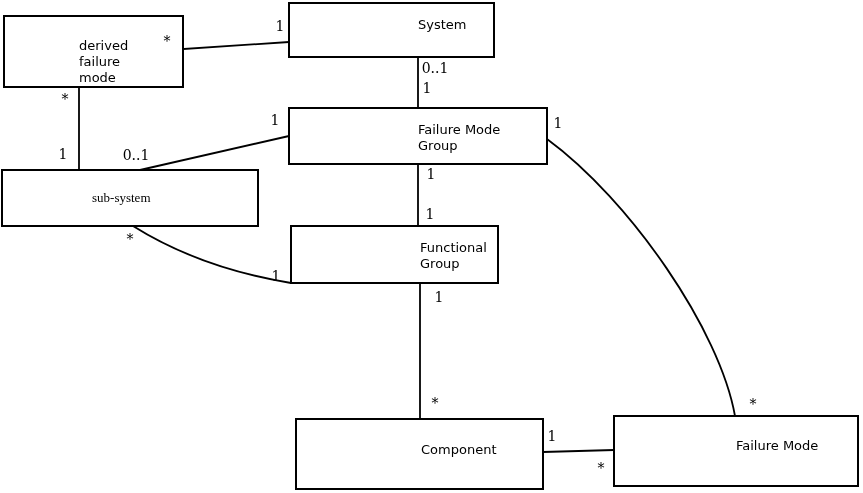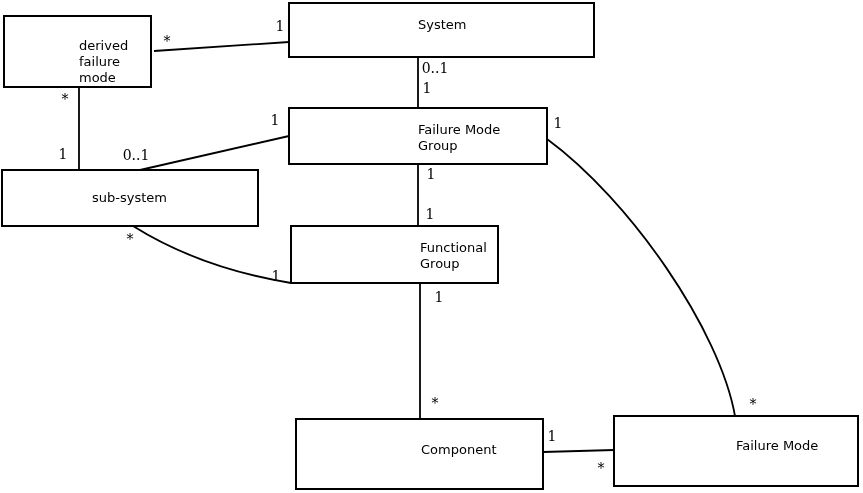--- a/index.html
+++ b/index.html
@@ -43,27 +43,27 @@
   .mult {
     position: absolute;
     transform: translate(-50%, -50%);
     font-family: "DejaVu Serif", serif;
     font-size: 14px;
     line-height: 1;
     color: #000000;
     white-space: nowrap;
   }
   
-  #node-dfm        { left: 3px;   top: 15px;  width: 149px; height: 73px; }
+  #node-dfm        { left: 3px;   top: 15px;  width: 181px; height: 73px; }
   #node-dfm .label { left: 74px;  top: 21px; }
-  #node-system        { left: 288px; top: 2px;   width: 307px; height: 56px; }
+  #node-system        { left: 288px; top: 2px;   width: 207px; height: 56px; }
   #node-system .label { left: 128px; top: 13px; }
   #node-fmg        { left: 288px; top: 107px; width: 260px; height: 58px; }
   #node-fmg .label { left: 128px; top: 13px; }
-  #node-subsystem        { left: 1px;   top: 169px; width: 258px; height: 58px; }
+  #node-subsystem        { left: 1px;   top: 169px; width: 258px; height: 58px; font-family: Liberation Serif, serif; }
   #node-subsystem .label { left: 89px;  top: 19px; }
   #node-fg        { left: 290px; top: 225px; width: 209px; height: 59px; }
   #node-fg .label { left: 128px; top: 13px; }
   #node-component        { left: 295px; top: 418px; width: 249px; height: 72px; text-align: right; }
   #node-component .label { left: 124px; top: 22px; }
   #node-fm        { left: 613px; top: 415px; width: 246px; height: 72px; }
   #node-fm .label { left: 121px; top: 21px; }
   
   #m-dfm-sys-star  { left: 167px; top: 41px;  }
   #m-dfm-sys-one   { left: 280px; top: 26px;  }

